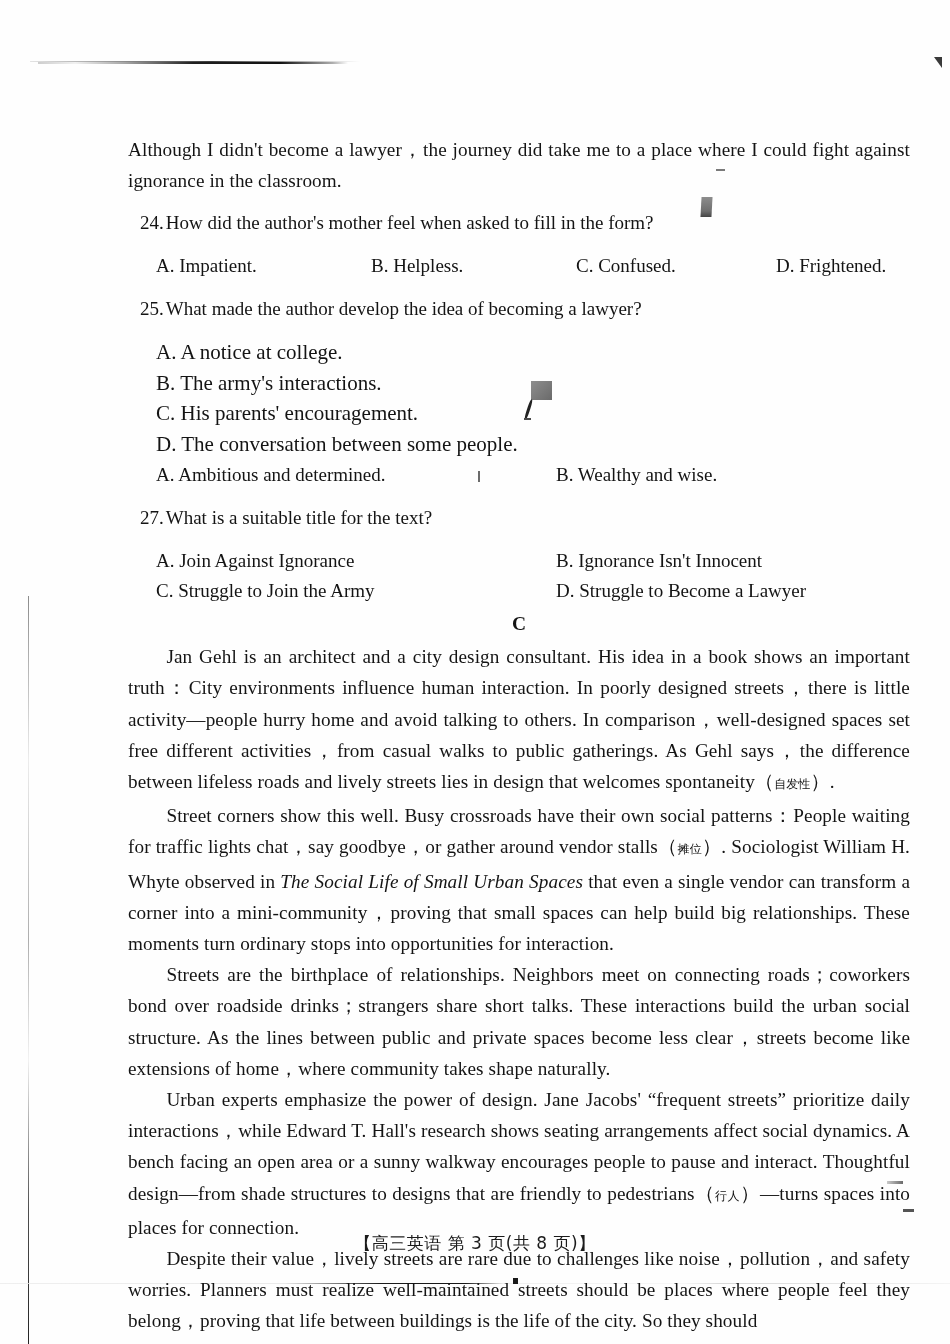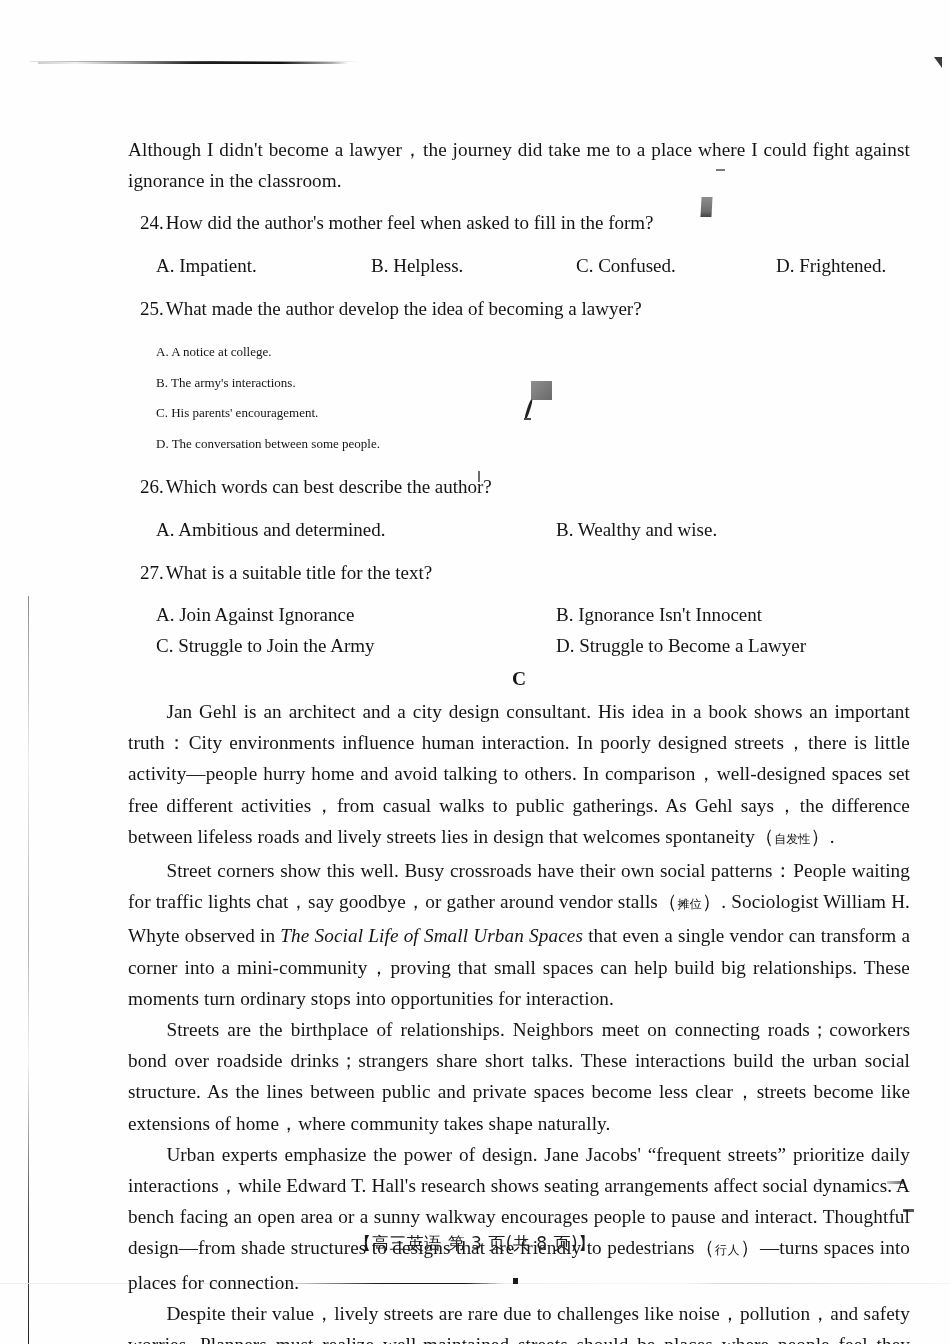--- a/index.html
+++ b/index.html
@@ -152,21 +152,21 @@
   .opt { white-space: nowrap; }
 
   
   .w-a { width: 215px; }
   .w-b { width: 205px; }
   .w-c { width: 200px; }
   .opt-ind { padding-left: 28px; }
 
   .opt-left-half { width: 400px; }
 
-  .opt-stack { padding-left: 28px; font-size: 13px; line-height: 30.8px; }
+  .opt-stack { padding-left: 28px; font-size: 21px; line-height: 30.8px; }
 
   .section-letter {
     text-align: center;
     font-size: 19.5px;
     font-weight: bold;
     line-height: 30px;
     margin: 2px 0 2px 0;
     letter-spacing: 0;
   }
 
@@ -223,21 +223,20 @@
       <div class="qline qnum-block"><span>25.</span><span class="qstem">What made the author develop the idea of becoming a lawyer?</span></div>
       <div class="opt-stack">
         <div class="opt">A. A notice at college.</div>
         <div class="opt">B. The army's interactions.</div>
         <div class="opt">C. His parents' encouragement.</div>
         <div class="opt">D. The conversation between some people.</div>
       </div>
     </div>
 
     <div>
-      <div class="qline qnum-block"><span>26.</span><span class="qstem">Which words can best describe the author?</span></div>
       <div class="opts-row opt-ind">
         <div class="opt opt-left-half">A. Ambitious and determined.</div>
         <div class="opt">B. Wealthy and wise.</div>
       </div>
     </div>
 
     <div>
       <div class="qline qnum-block"><span>27.</span><span class="qstem">What is a suitable title for the text?</span></div>
       <div class="opts-row opt-ind">
         <div class="opt opt-left-half">A. Join Against Ignorance</div>

